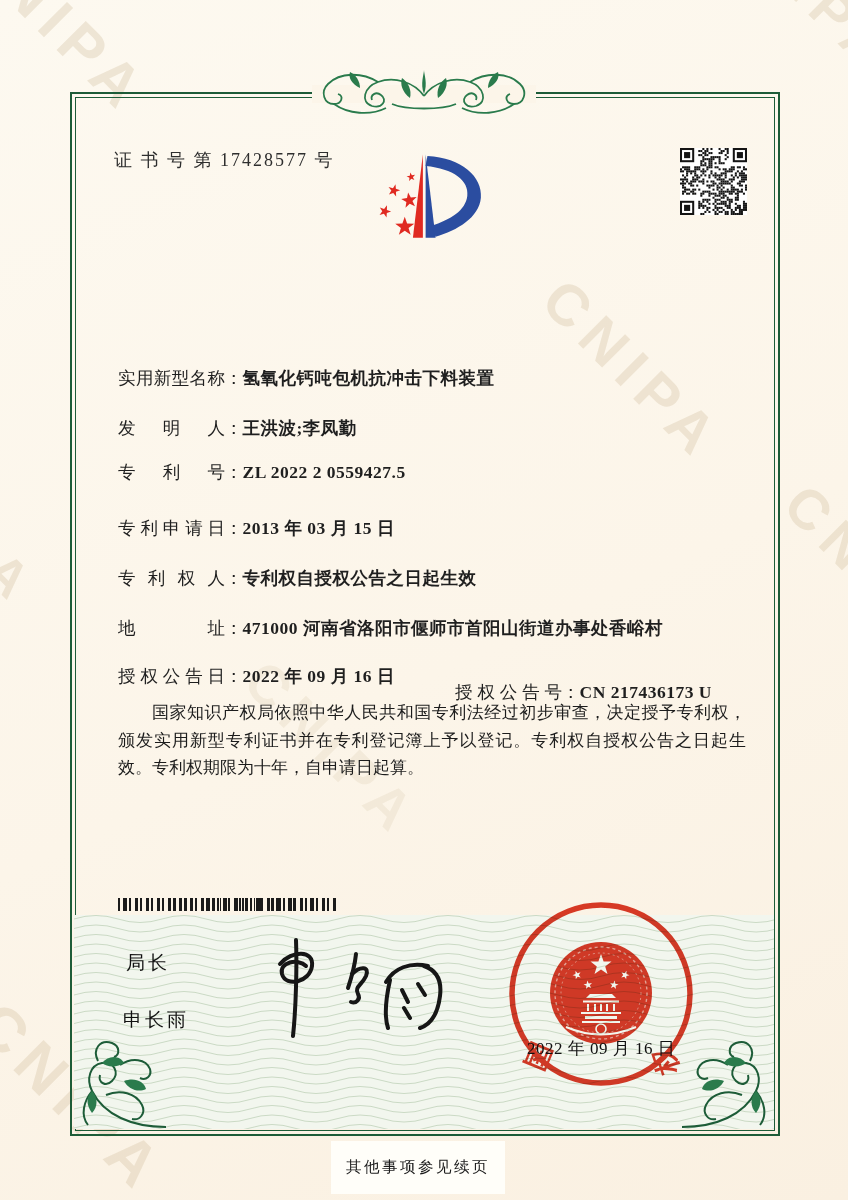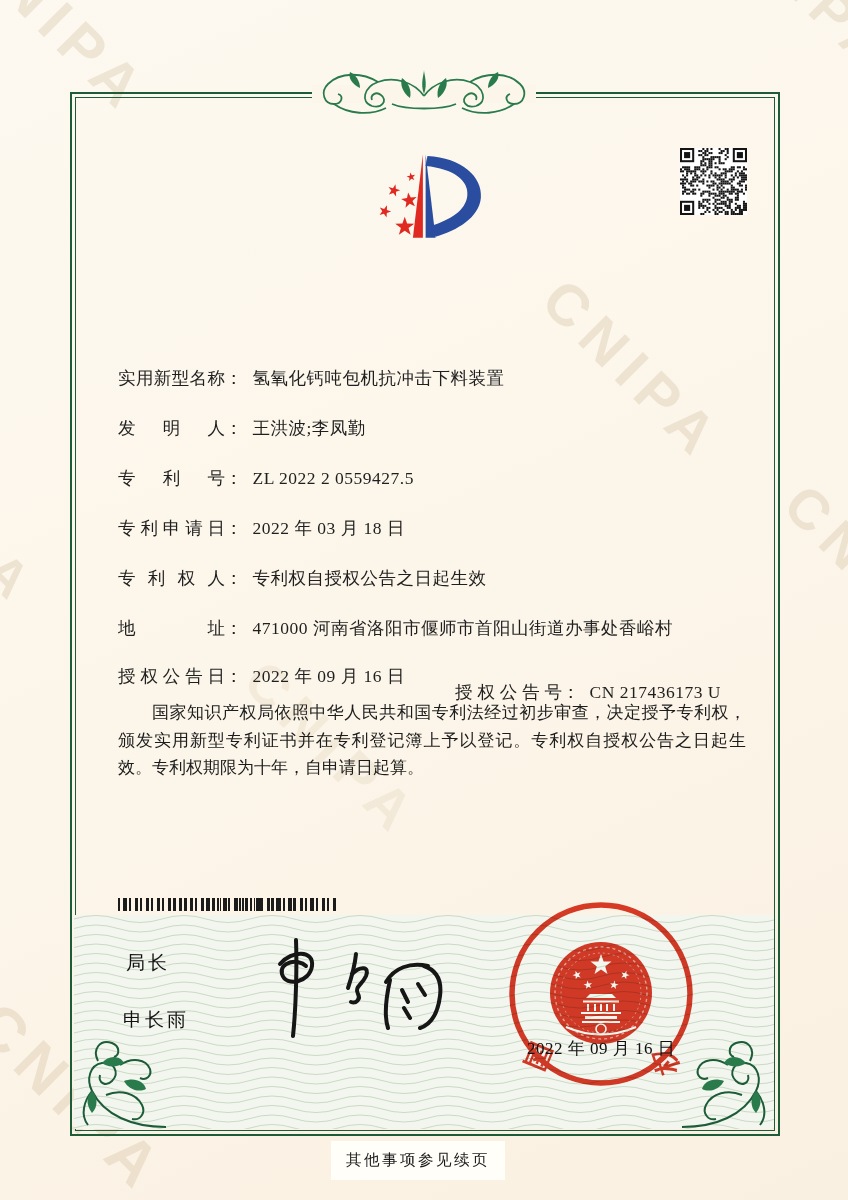--- a/index.html
+++ b/index.html
@@ -50,21 +50,21 @@
   .title{
     position:absolute;left:0;top:250px;width:848px;
     text-align:center;font-size:41px;font-weight:bold;color:#0d0d0d;
     letter-spacing:9px;text-indent:9px;z-index:5;
   }
   
   .fields{position:absolute;left:118px;top:358px;width:600px;z-index:5;}
   .field-row{position:absolute;left:0;font-size:17.5px;color:#1f1f1f;white-space:nowrap;}
   .f-label{display:inline-block;width:107px;text-align:justify;text-align-last:justify;vertical-align:top;}
   .f-colon{display:inline-block;}
-  .f-value{display:inline-block;margin-left:10px;letter-spacing:0.5px;}
+  .f-value{display:inline-block;margin-left:0;letter-spacing:0.5px;font-weight:bold;}
   .pair2{position:absolute;left:337px;top:16px;}
   
   .body-text{
     position:absolute;left:118px;top:699px;width:628px;z-index:5;
     font-size:17px;line-height:27.5px;color:#1c1c1c;text-align:justify;
   }
   .body-text p{margin:0;text-indent:2em;}
   
   .barcode{
     position:absolute;left:118px;top:898px;width:218px;height:13px;z-index:5;
@@ -80,21 +80,21 @@
     position:absolute;left:527px;top:1037px;width:170px;z-index:7;
     font-size:17px;color:#101010;white-space:nowrap;letter-spacing:0.5px;
   }
   .page-num{
     position:absolute;left:0;top:1096px;width:808px;text-align:center;
     font-size:14.5px;color:#222;letter-spacing:1px;z-index:5;
   }
   .footer-note{
     position:absolute;left:331px;top:1141px;z-index:5;
     background:rgba(255,254,250,0.95);
-    padding:9px 15px;font-size:15.5px;letter-spacing:2.5px;color:#1a1a1a;
+    padding:16px 15px;font-size:15.5px;letter-spacing:2.5px;color:#1a1a1a;
   }
   .ornament-top{position:absolute;left:274px;top:58px;z-index:3;}
 </style>
 </head>
 <body>
 
 <div class="page">
 
   <div class="wm" style="left:-60px;top:-14px;font-size:60px;">CNIPA</div>
   <div class="wm" style="left:698px;top:-46px;font-size:56px;">CNIPA</div>
@@ -178,20 +178,21 @@
     </g>
     <g fill="#2a7b4c">
       <path d="M150,36 C146,26 150,16 150,12 C150,16 154,26 150,36 Z"></path>
       <path d="M136,40 C128,34 126,26 128,20 C134,24 138,32 136,40 Z"></path>
       <path d="M164,40 C172,34 174,26 172,20 C166,24 162,32 164,40 Z"></path>
       <path d="M86,30 C78,26 74,20 76,14 C82,17 86,23 86,30 Z"></path>
       <path d="M214,30 C222,26 226,20 224,14 C218,17 214,23 214,30 Z"></path>
     </g>
   </svg>
 
+  <div class="cert-no">证 书 号 第 17428577 号</div>
 
   <svg class="logo" width="145" height="109" viewBox="0 0 160 120">
     <g id="logo-stars" fill="#e02a21">
         <path d="M62.1,40.1L63.9,43.2L67.4,42.7L65.0,45.3L66.6,48.5L63.3,47.0L60.8,49.5L61.2,45.9L58.0,44.3L61.6,43.6Z"></path>
         <path d="M45.8,53.2L46.2,58.2L51.0,59.6L46.3,61.5L46.5,66.5L43.3,62.7L38.6,64.4L41.2,60.1L38.1,56.2L43.0,57.4Z"></path>
         <path d="M59.7,62.1L62.7,67.8L69.1,67.1L64.5,71.6L67.3,77.5L61.5,74.6L56.8,78.9L57.8,72.6L52.1,69.4L58.5,68.4Z"></path>
         <path d="M36.4,76.4L36.3,81.4L41.0,83.2L36.2,84.7L35.9,89.7L33.0,85.6L28.2,86.9L31.2,82.9L28.5,78.7L33.2,80.3Z"></path>
         <path d="M56.0,89.0L58.6,96.4L66.5,96.6L60.2,101.4L62.5,108.9L56.0,104.4L49.5,108.9L51.8,101.4L45.5,96.6L53.4,96.4Z"></path>
       </g>
     <path d="M76,20 L65,112 L76,112 Z" fill="#e02a21"></path>
@@ -608,25 +609,25 @@
   </svg>
 
 
   <div class="fields">
     <div class="field-row" style="top:8px;">
       <span class="f-label">实用新型名称</span><span class="f-colon">：</span><span class="f-value">氢氧化钙吨包机抗冲击下料装置</span>
     </div>
     <div class="field-row" style="top:58px;">
       <span class="f-label">发明人</span><span class="f-colon">：</span><span class="f-value">王洪波;李凤勤</span>
     </div>
-    <div class="field-row" style="top:108px;">
+    <div class="field-row" style="top:102px;">
       <span class="f-label">专利号</span><span class="f-colon">：</span><span class="f-value">ZL 2022 2 0559427.5</span>
     </div>
     <div class="field-row" style="top:158px;">
-      <span class="f-label">专利申请日</span><span class="f-colon">：</span><span class="f-value">2022 年 03 月 18 日</span>
+      <span class="f-label">专利申请日</span><span class="f-colon">：</span><span class="f-value">2013 年 03 月 15 日</span>
     </div>
     <div class="field-row" style="top:208px;">
       <span class="f-label">专利权人</span><span class="f-colon">：</span><span class="f-value">专利权自授权公告之日起生效</span>
     </div>
     <div class="field-row" style="top:258px;">
       <span class="f-label">地址</span><span class="f-colon">：</span><span class="f-value">471000 河南省洛阳市偃师市首阳山街道办事处香峪村</span>
     </div>
     <div class="field-row" style="top:306px;">
       <span class="f-label">授权公告日</span><span class="f-colon">：</span><span class="f-value">2022 年 09 月 16 日</span>
       <span class="pair2">

